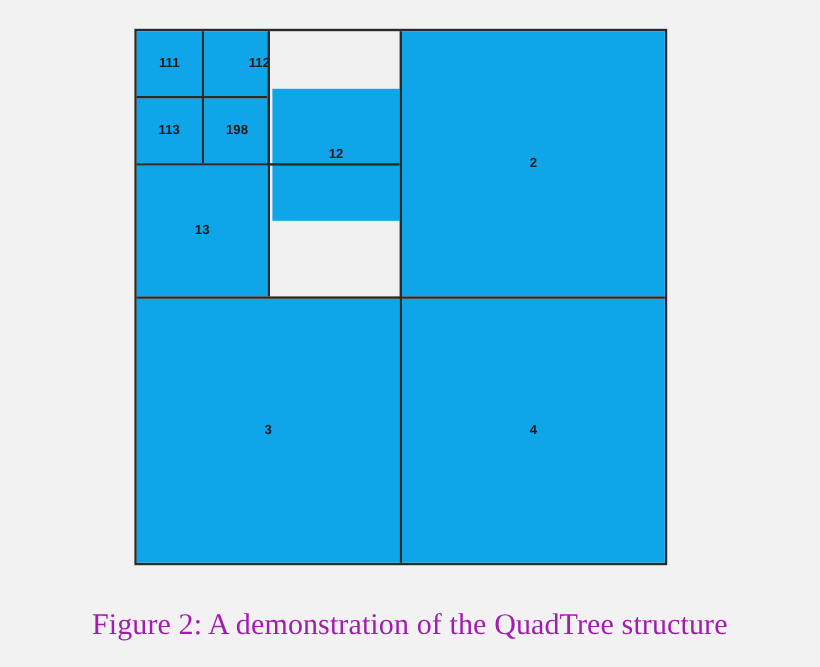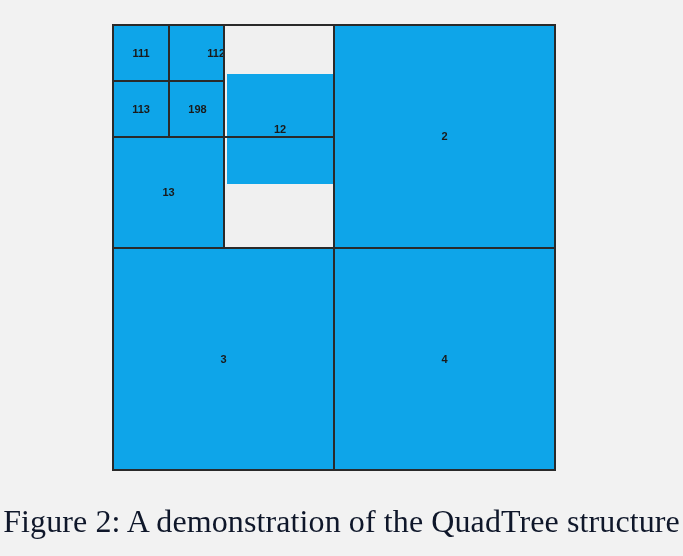--- a/index.html
+++ b/index.html
@@ -70,22 +70,22 @@
     left: 0;
     top: 496px;
     width: 683px;
     height: 50px;
     display: flex;
     align-items: center;
     justify-content: center;
   }
   #caption-text {
     font-family: "Liberation Serif", "DejaVu Serif", serif;
-    font-size: 32px;
-    color: #0f172a;
+    font-size: 25px;
+    color: #a21caf;
     white-space: nowrap;
     letter-spacing: 0.1px;
   }
 </style>
 </head>
 <body>
 
 <div id="figure-area">
 
   <div id="quadtree">

